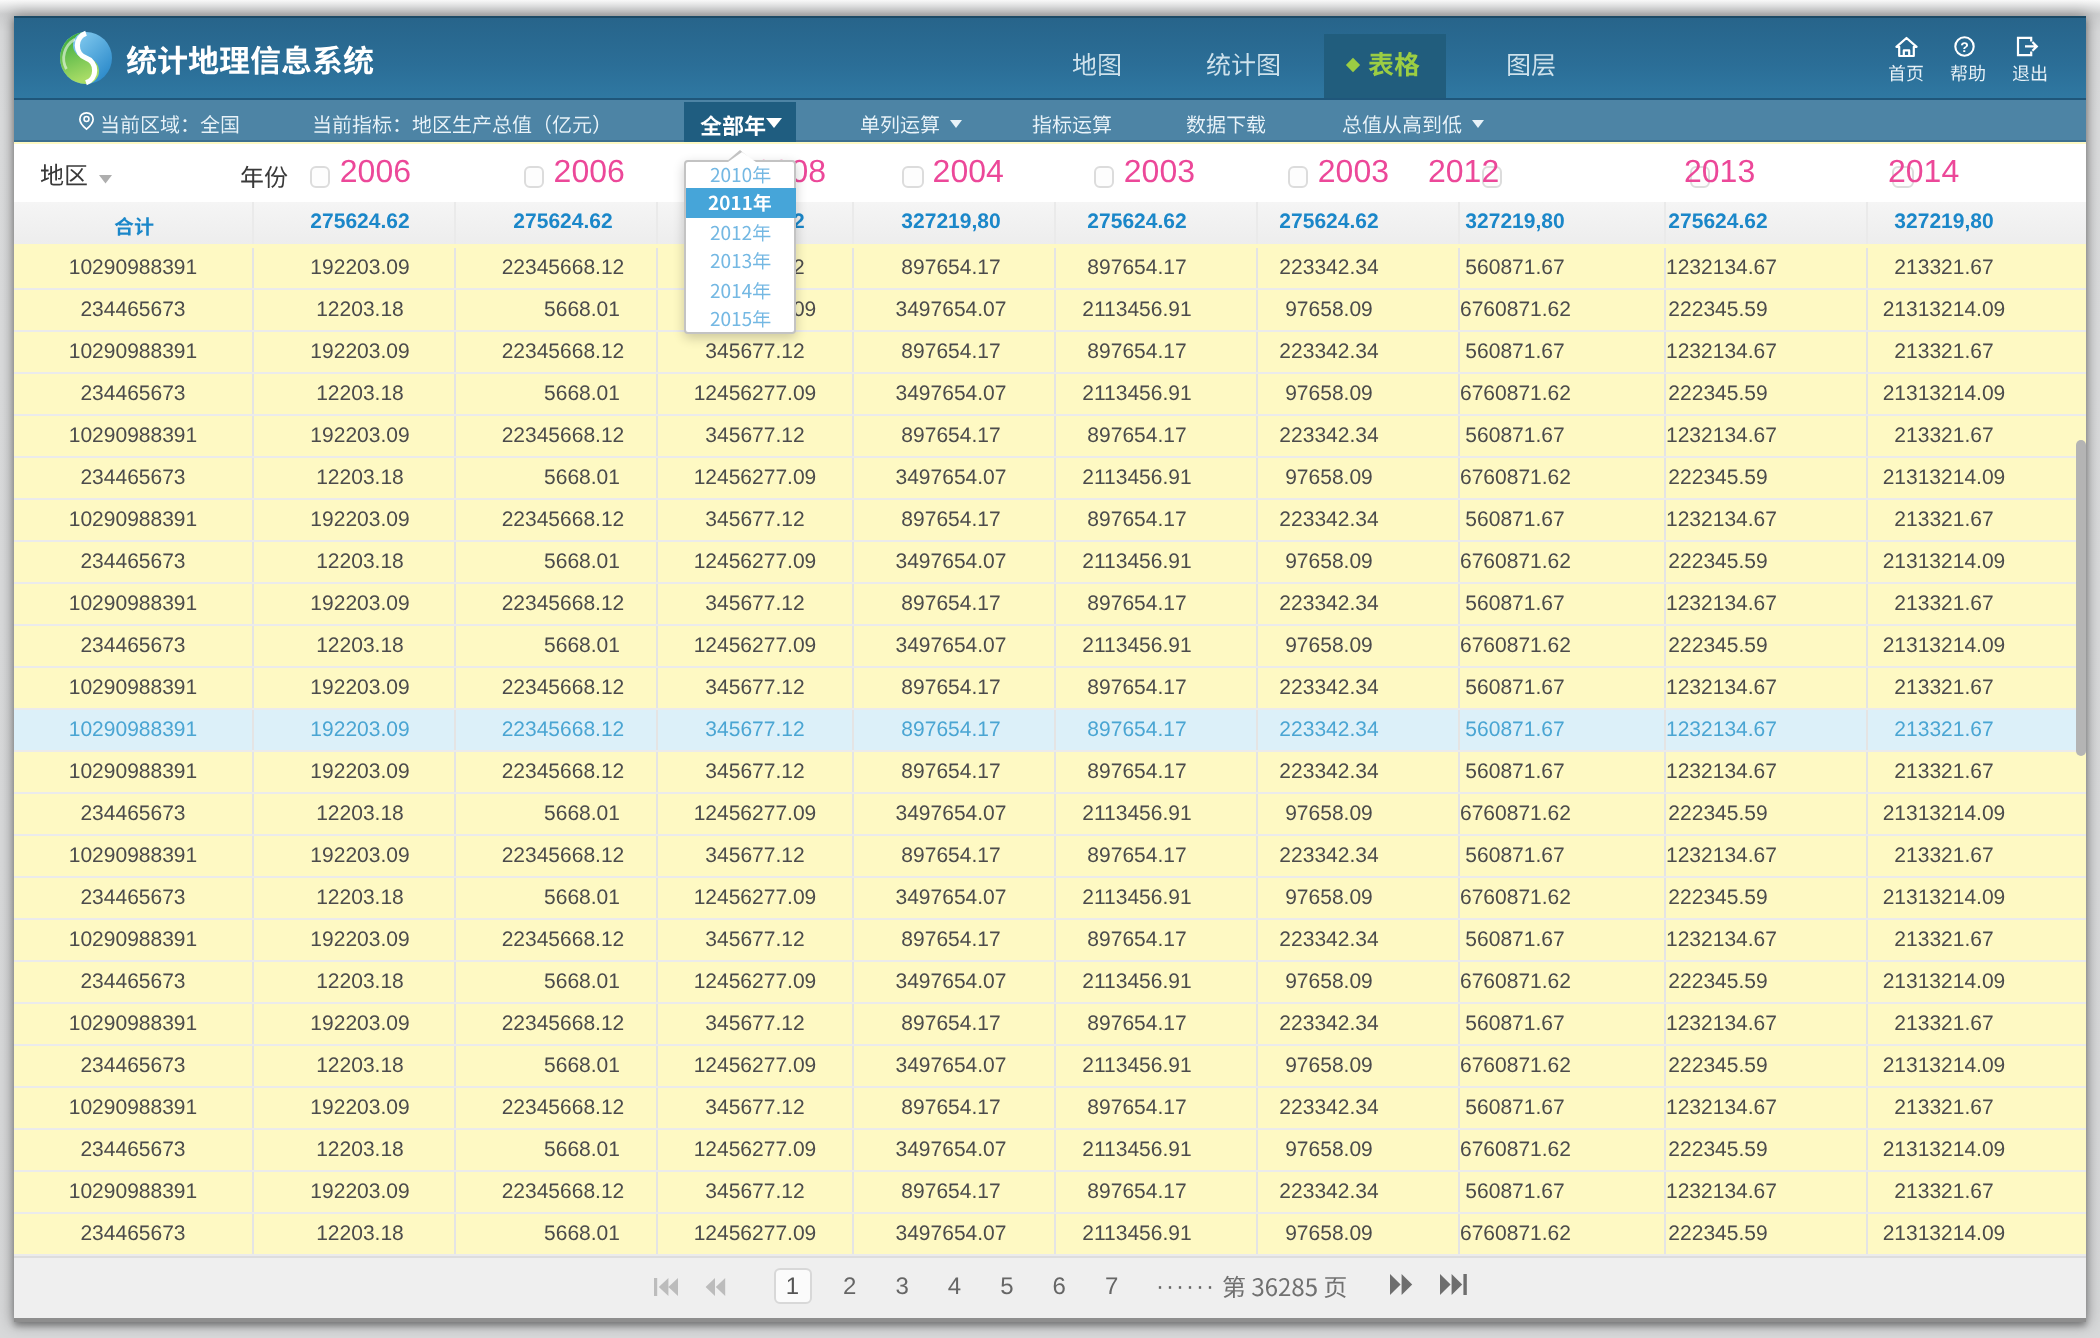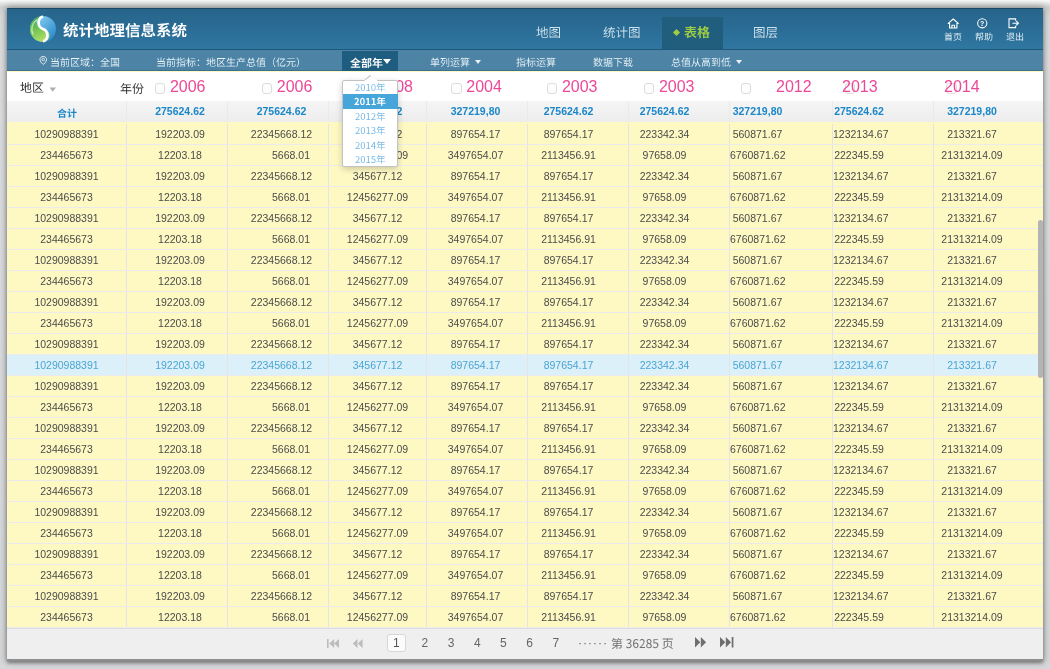--- a/index.html
+++ b/index.html
@@ -433,21 +433,21 @@
 <span class="yr" style="left:276.79999999999995px;top:81.4px">2006</span>
 <div class="cb" style="left:362.4px;top:83px"></div>
 <span class="yr" style="left:377.4px;top:81.4px">2008</span>
 <div class="cb" style="left:451.29999999999995px;top:83px"></div>
 <span class="yr" style="left:466.29999999999995px;top:81.4px">2004</span>
 <div class="cb" style="left:546.9px;top:83px"></div>
 <span class="yr" style="left:561.9px;top:81.4px">2003</span>
 <div class="cb" style="left:643.9px;top:83px"></div>
 <span class="yr" style="left:658.9px;top:81.4px">2003</span>
 <div class="cb" style="left:740.8px;top:83px"></div>
-<span class="yr" style="left:776px;top:81.4px">2012</span>
+<span class="yr" style="left:714px;top:81.4px">2012</span>
 <div class="cb" style="left:844.9px;top:83px"></div>
 <span class="yr" style="left:842px;top:81.4px">2013</span>
 <div class="cb" style="left:946.1999999999999px;top:83px"></div>
 <span class="yr" style="left:944px;top:81.4px">2014</span>
 <svg class="t" style="left:62.5px;top:36px" width="1" height="1">
       <path d="M10.6 -5.3V-1.0C10.6 0.6 10.9 1.1 12.3 1.1C12.5 1.1 13.1 1.1 13.3 1.1C14.5 1.1 14.9 0.4 15.1 -2.0C14.6 -2.1 13.9 -2.4 13.5 -2.8C13.5 -0.8 13.4 -0.4 13.2 -0.4C13.1 -0.4 12.7 -0.4 12.6 -0.4C12.4 -0.4 12.4 -0.5 12.4 -1.0V-5.3ZM7.6 -5.3C7.5 -2.7 7.3 -1.1 5.0 -0.1C5.4 0.3 5.9 1.0 6.1 1.5C8.9 0.2 9.3 -2.1 9.5 -5.3ZM0.5 -1.1 1.0 0.8C2.5 0.2 4.4 -0.5 6.1 -1.3L5.8 -2.9C3.8 -2.2 1.8 -1.4 0.5 -1.1ZM9.0 -12.8C9.2 -12.3 9.5 -11.6 9.6 -11.1H6.2V-9.5H8.6C8.0 -8.6 7.2 -7.7 6.9 -7.4C6.6 -7.1 6.1 -6.9 5.8 -6.9C5.9 -6.5 6.2 -5.5 6.3 -5.1C6.8 -5.3 7.6 -5.4 12.9 -6.0C13.1 -5.6 13.3 -5.2 13.4 -4.9L15.0 -5.7C14.6 -6.7 13.6 -8.1 12.8 -9.2L11.3 -8.5C11.6 -8.2 11.8 -7.8 12.1 -7.4L9.0 -7.1C9.6 -7.9 10.2 -8.7 10.8 -9.5H14.8V-11.1H10.5L11.5 -11.4C11.4 -11.9 11.0 -12.7 10.8 -13.2ZM0.9 -6.4C1.2 -6.5 1.5 -6.6 2.8 -6.8C2.3 -6.1 1.9 -5.6 1.7 -5.3C1.2 -4.8 0.9 -4.4 0.4 -4.3C0.7 -3.9 0.9 -3.0 1.0 -2.6C1.4 -2.9 2.1 -3.1 5.8 -3.9C5.8 -4.3 5.8 -5.1 5.8 -5.6L3.6 -5.1C4.6 -6.3 5.6 -7.7 6.3 -9.1L4.7 -10.1C4.4 -9.5 4.1 -9.0 3.8 -8.5L2.7 -8.4C3.6 -9.6 4.4 -11.1 5.0 -12.4L3.1 -13.3C2.5 -11.5 1.6 -9.7 1.2 -9.2C0.9 -8.7 0.6 -8.4 0.3 -8.3C0.5 -7.7 0.8 -6.8 0.9 -6.4Z M17.3 -11.8C18.2 -11.1 19.3 -10.0 19.8 -9.4L21.1 -10.7C20.5 -11.4 19.3 -12.4 18.5 -13.0ZM16.1 -8.4V-6.5H18.4V-1.9C18.4 -1.2 17.9 -0.7 17.5 -0.4C17.8 -0.0 18.3 0.8 18.4 1.3C18.7 0.9 19.3 0.5 22.4 -1.8C22.2 -2.2 21.9 -3.0 21.8 -3.5L20.2 -2.4V-8.4ZM24.9 -13.1V-8.3H21.2V-6.3H24.9V1.4H26.9V-6.3H30.5V-8.3H26.9V-13.1Z M37.5 -11.7V-7.6L36.0 -6.9L36.7 -5.3L37.5 -5.7V-1.6C37.5 0.5 38.1 1.1 40.2 1.1C40.7 1.1 43.0 1.1 43.6 1.1C45.4 1.1 45.9 0.4 46.2 -1.8C45.6 -2.0 44.9 -2.2 44.5 -2.5C44.4 -0.9 44.2 -0.6 43.4 -0.6C42.9 -0.6 40.8 -0.6 40.4 -0.6C39.4 -0.6 39.3 -0.7 39.3 -1.6V-6.4L40.6 -7.0V-2.2H42.3V-7.7L43.7 -8.3C43.7 -6.1 43.6 -5.0 43.6 -4.7C43.6 -4.4 43.4 -4.4 43.3 -4.4C43.1 -4.4 42.8 -4.4 42.5 -4.4C42.7 -4.0 42.9 -3.3 42.9 -2.9C43.4 -2.9 44.1 -2.9 44.5 -3.1C45.0 -3.3 45.3 -3.7 45.3 -4.4C45.4 -5.0 45.4 -6.9 45.4 -9.8L45.5 -10.1L44.2 -10.6L43.9 -10.4L43.6 -10.2L42.3 -9.6V-13.2H40.6V-8.9L39.3 -8.3V-11.7ZM31.3 -2.7 32.1 -0.8C33.5 -1.5 35.3 -2.3 36.9 -3.1L36.5 -4.8L35.1 -4.2V-7.8H36.7V-9.6H35.1V-13.0H33.3V-9.6H31.5V-7.8H33.3V-3.4C32.6 -3.1 31.9 -2.9 31.3 -2.7Z M54.5 -8.2H56.1V-6.9H54.5ZM57.6 -8.2H59.1V-6.9H57.6ZM54.5 -10.9H56.1V-9.6H54.5ZM57.6 -10.9H59.1V-9.6H57.6ZM51.6 -0.8V0.9H61.6V-0.8H57.8V-2.3H61.1V-3.9H57.8V-5.3H60.9V-12.5H52.8V-5.3H55.9V-3.9H52.7V-2.3H55.9V-0.8ZM46.9 -1.9 47.3 -0.0C48.8 -0.5 50.7 -1.1 52.4 -1.7L52.0 -3.5L50.5 -3.0V-6.1H51.9V-7.8H50.5V-10.6H52.2V-12.3H47.1V-10.6H48.8V-7.8H47.2V-6.1H48.8V-2.5Z M67.9 -8.4V-7.0H75.7V-8.4ZM67.9 -6.2V-4.7H75.7V-6.2ZM67.7 -3.8V1.4H69.3V0.9H74.3V1.3H76.0V-3.8ZM69.3 -0.6V-2.4H74.3V-0.6ZM70.4 -12.6C70.7 -12.0 71.1 -11.3 71.3 -10.7H66.9V-9.2H76.9V-10.7H72.2L73.1 -11.1C72.8 -11.7 72.4 -12.6 71.9 -13.2ZM65.6 -13.1C64.9 -10.9 63.7 -8.7 62.4 -7.3C62.7 -6.9 63.2 -5.9 63.3 -5.5C63.7 -5.9 64.1 -6.4 64.4 -6.9V1.4H66.2V-9.9C66.6 -10.8 67.0 -11.7 67.3 -12.6Z M82.1 -8.4H88.3V-7.6H82.1ZM82.1 -6.3H88.3V-5.6H82.1ZM82.1 -10.4H88.3V-9.7H82.1ZM81.4 -3.2V-1.1C81.4 0.6 82.0 1.1 84.2 1.1C84.6 1.1 86.7 1.1 87.1 1.1C88.9 1.1 89.4 0.6 89.6 -1.6C89.1 -1.7 88.3 -2.0 87.9 -2.2C87.9 -0.8 87.7 -0.6 87.0 -0.6C86.4 -0.6 84.8 -0.6 84.4 -0.6C83.4 -0.6 83.3 -0.6 83.3 -1.1V-3.2ZM89.0 -3.1C89.7 -2.0 90.4 -0.6 90.6 0.3L92.4 -0.4C92.1 -1.4 91.4 -2.7 90.7 -3.8ZM79.5 -3.5C79.1 -2.4 78.5 -1.1 78.0 -0.2L79.7 0.6C80.2 -0.3 80.7 -1.7 81.1 -2.8ZM83.9 -3.7C84.6 -2.9 85.5 -1.9 85.8 -1.2L87.3 -2.1C87.0 -2.7 86.3 -3.5 85.7 -4.2H90.1V-11.8H85.9C86.1 -12.2 86.3 -12.6 86.6 -13.1L84.3 -13.3C84.2 -12.9 84.1 -12.3 83.9 -11.8H80.3V-4.2H84.8Z M96.8 -3.3C96.0 -2.4 94.8 -1.3 93.6 -0.7C94.1 -0.4 94.8 0.2 95.2 0.6C96.3 -0.2 97.7 -1.5 98.6 -2.7ZM102.6 -2.4C103.8 -1.6 105.3 -0.3 106.0 0.6L107.7 -0.5C106.9 -1.4 105.3 -2.6 104.1 -3.4ZM103.0 -6.8C103.2 -6.6 103.5 -6.2 103.8 -5.9L99.2 -5.6C101.2 -6.6 103.2 -7.8 105.0 -9.3L103.7 -10.5C103.0 -9.9 102.2 -9.3 101.5 -8.8L98.4 -8.6C99.3 -9.3 100.2 -10.0 101.0 -10.8C103.0 -11.0 104.9 -11.3 106.5 -11.7L105.2 -13.2C102.6 -12.6 98.2 -12.2 94.4 -12.1C94.6 -11.6 94.8 -10.9 94.9 -10.4C96.0 -10.5 97.2 -10.5 98.4 -10.6C97.6 -9.9 96.8 -9.3 96.5 -9.1C96.0 -8.7 95.6 -8.5 95.3 -8.5C95.5 -8.0 95.7 -7.2 95.8 -6.9C96.1 -7.0 96.7 -7.1 99.1 -7.3C98.1 -6.7 97.2 -6.2 96.8 -6.0C95.8 -5.5 95.2 -5.3 94.6 -5.2C94.8 -4.7 95.0 -3.8 95.1 -3.5C95.6 -3.7 96.3 -3.8 99.9 -4.1V-0.7C99.9 -0.5 99.8 -0.5 99.5 -0.4C99.3 -0.4 98.3 -0.4 97.5 -0.5C97.8 0.0 98.1 0.8 98.2 1.3C99.4 1.3 100.2 1.3 100.9 1.0C101.6 0.7 101.8 0.3 101.8 -0.6V-4.3L105.0 -4.5C105.4 -4.0 105.7 -3.5 105.9 -3.1L107.4 -4.0C106.8 -5.0 105.5 -6.5 104.3 -7.6Z M119.1 -5.3V-1.0C119.1 0.6 119.4 1.1 120.8 1.1C121.0 1.1 121.6 1.1 121.8 1.1C123.0 1.1 123.4 0.4 123.6 -2.0C123.1 -2.1 122.4 -2.4 122.0 -2.8C122.0 -0.8 121.9 -0.4 121.7 -0.4C121.6 -0.4 121.2 -0.4 121.1 -0.4C120.9 -0.4 120.9 -0.5 120.9 -1.0V-5.3ZM116.1 -5.3C116.0 -2.7 115.8 -1.1 113.5 -0.1C113.9 0.3 114.4 1.0 114.6 1.5C117.4 0.2 117.8 -2.1 118.0 -5.3ZM109.0 -1.1 109.5 0.8C111.0 0.2 112.9 -0.5 114.6 -1.3L114.3 -2.9C112.3 -2.2 110.3 -1.4 109.0 -1.1ZM117.5 -12.8C117.7 -12.3 118.0 -11.6 118.1 -11.1H114.7V-9.5H117.1C116.5 -8.6 115.7 -7.7 115.4 -7.4C115.1 -7.1 114.6 -6.9 114.3 -6.9C114.4 -6.5 114.7 -5.5 114.8 -5.1C115.3 -5.3 116.1 -5.4 121.4 -6.0C121.6 -5.6 121.8 -5.2 121.9 -4.9L123.5 -5.7C123.1 -6.7 122.1 -8.1 121.3 -9.2L119.8 -8.5C120.1 -8.2 120.3 -7.8 120.6 -7.4L117.5 -7.1C118.1 -7.9 118.7 -8.7 119.3 -9.5H123.3V-11.1H119.0L120.0 -11.4C119.9 -11.9 119.5 -12.7 119.3 -13.2ZM109.4 -6.4C109.7 -6.5 110.0 -6.6 111.3 -6.8C110.8 -6.1 110.4 -5.6 110.2 -5.3C109.7 -4.8 109.4 -4.4 108.9 -4.3C109.2 -3.9 109.4 -3.0 109.5 -2.6C109.9 -2.9 110.6 -3.1 114.3 -3.9C114.3 -4.3 114.3 -5.1 114.3 -5.6L112.1 -5.1C113.1 -6.3 114.1 -7.7 114.8 -9.1L113.2 -10.1C112.9 -9.5 112.6 -9.0 112.3 -8.5L111.2 -8.4C112.1 -9.6 112.9 -11.1 113.5 -12.4L111.6 -13.3C111.0 -11.5 110.0 -9.7 109.7 -9.2C109.4 -8.7 109.1 -8.4 108.8 -8.3C109.0 -7.7 109.3 -6.8 109.4 -6.4Z" fill="#ffffff"></path>
     </svg>
 <svg class="t" style="left:536px;top:36.5px" width="1" height="1">
       <path d="M5.4 -9.3V-5.9L4.0 -5.4L4.4 -4.5L5.4 -4.9V-1.0C5.4 0.4 5.8 0.7 7.2 0.7C7.5 0.7 10.0 0.7 10.3 0.7C11.6 0.7 11.9 0.2 12.1 -1.6C11.8 -1.6 11.4 -1.8 11.2 -1.9C11.1 -0.5 11.0 -0.1 10.3 -0.1C9.8 -0.1 7.7 -0.1 7.2 -0.1C6.4 -0.1 6.3 -0.3 6.3 -1.0V-5.3L7.9 -6.0V-1.8H8.8V-6.4L10.6 -7.2C10.6 -5.2 10.6 -3.8 10.5 -3.5C10.4 -3.2 10.3 -3.1 10.1 -3.1C10.0 -3.1 9.6 -3.1 9.3 -3.2C9.4 -2.9 9.5 -2.6 9.5 -2.3C9.9 -2.3 10.4 -2.3 10.7 -2.4C11.1 -2.5 11.3 -2.7 11.4 -3.2C11.5 -3.7 11.5 -5.6 11.5 -8.0L11.5 -8.1L10.9 -8.4L10.7 -8.2L10.5 -8.1L8.8 -7.4V-10.5H7.9V-7.0L6.3 -6.3V-9.3ZM0.4 -1.9 0.8 -1.0C1.9 -1.5 3.3 -2.1 4.7 -2.7L4.4 -3.6L3.0 -3.0V-6.6H4.5V-7.5H3.0V-10.4H2.1V-7.5H0.5V-6.6H2.1V-2.6C1.5 -2.3 0.9 -2.1 0.4 -1.9Z M17.2 -3.5C18.2 -3.3 19.5 -2.8 20.2 -2.5L20.6 -3.1C19.9 -3.5 18.6 -3.9 17.6 -4.1ZM15.9 -1.9C17.7 -1.7 19.8 -1.2 21.0 -0.8L21.4 -1.5C20.2 -1.9 18.1 -2.4 16.4 -2.5ZM13.6 -10.0V1.0H14.4V0.5H23.0V1.0H24.0V-10.0ZM14.4 -0.4V-9.1H23.0V-0.4ZM17.7 -8.8C17.1 -7.8 16.0 -6.9 14.9 -6.2C15.1 -6.1 15.4 -5.8 15.6 -5.7C15.9 -5.9 16.3 -6.2 16.7 -6.5C17.1 -6.1 17.6 -5.8 18.1 -5.4C17.0 -4.9 15.8 -4.5 14.7 -4.3C14.8 -4.2 15.0 -3.8 15.1 -3.6C16.4 -3.9 17.7 -4.3 18.9 -5.0C19.9 -4.4 21.1 -4.0 22.3 -3.7C22.4 -3.9 22.6 -4.2 22.8 -4.4C21.7 -4.6 20.6 -5.0 19.6 -5.4C20.6 -6.0 21.3 -6.7 21.9 -7.6L21.3 -7.9L21.2 -7.9H17.9C18.1 -8.1 18.3 -8.3 18.5 -8.6ZM17.2 -7.0 17.3 -7.1H20.6C20.1 -6.6 19.5 -6.2 18.8 -5.8C18.2 -6.2 17.6 -6.6 17.2 -7.0Z" fill="#cfe2ec"></path>
     </svg>

